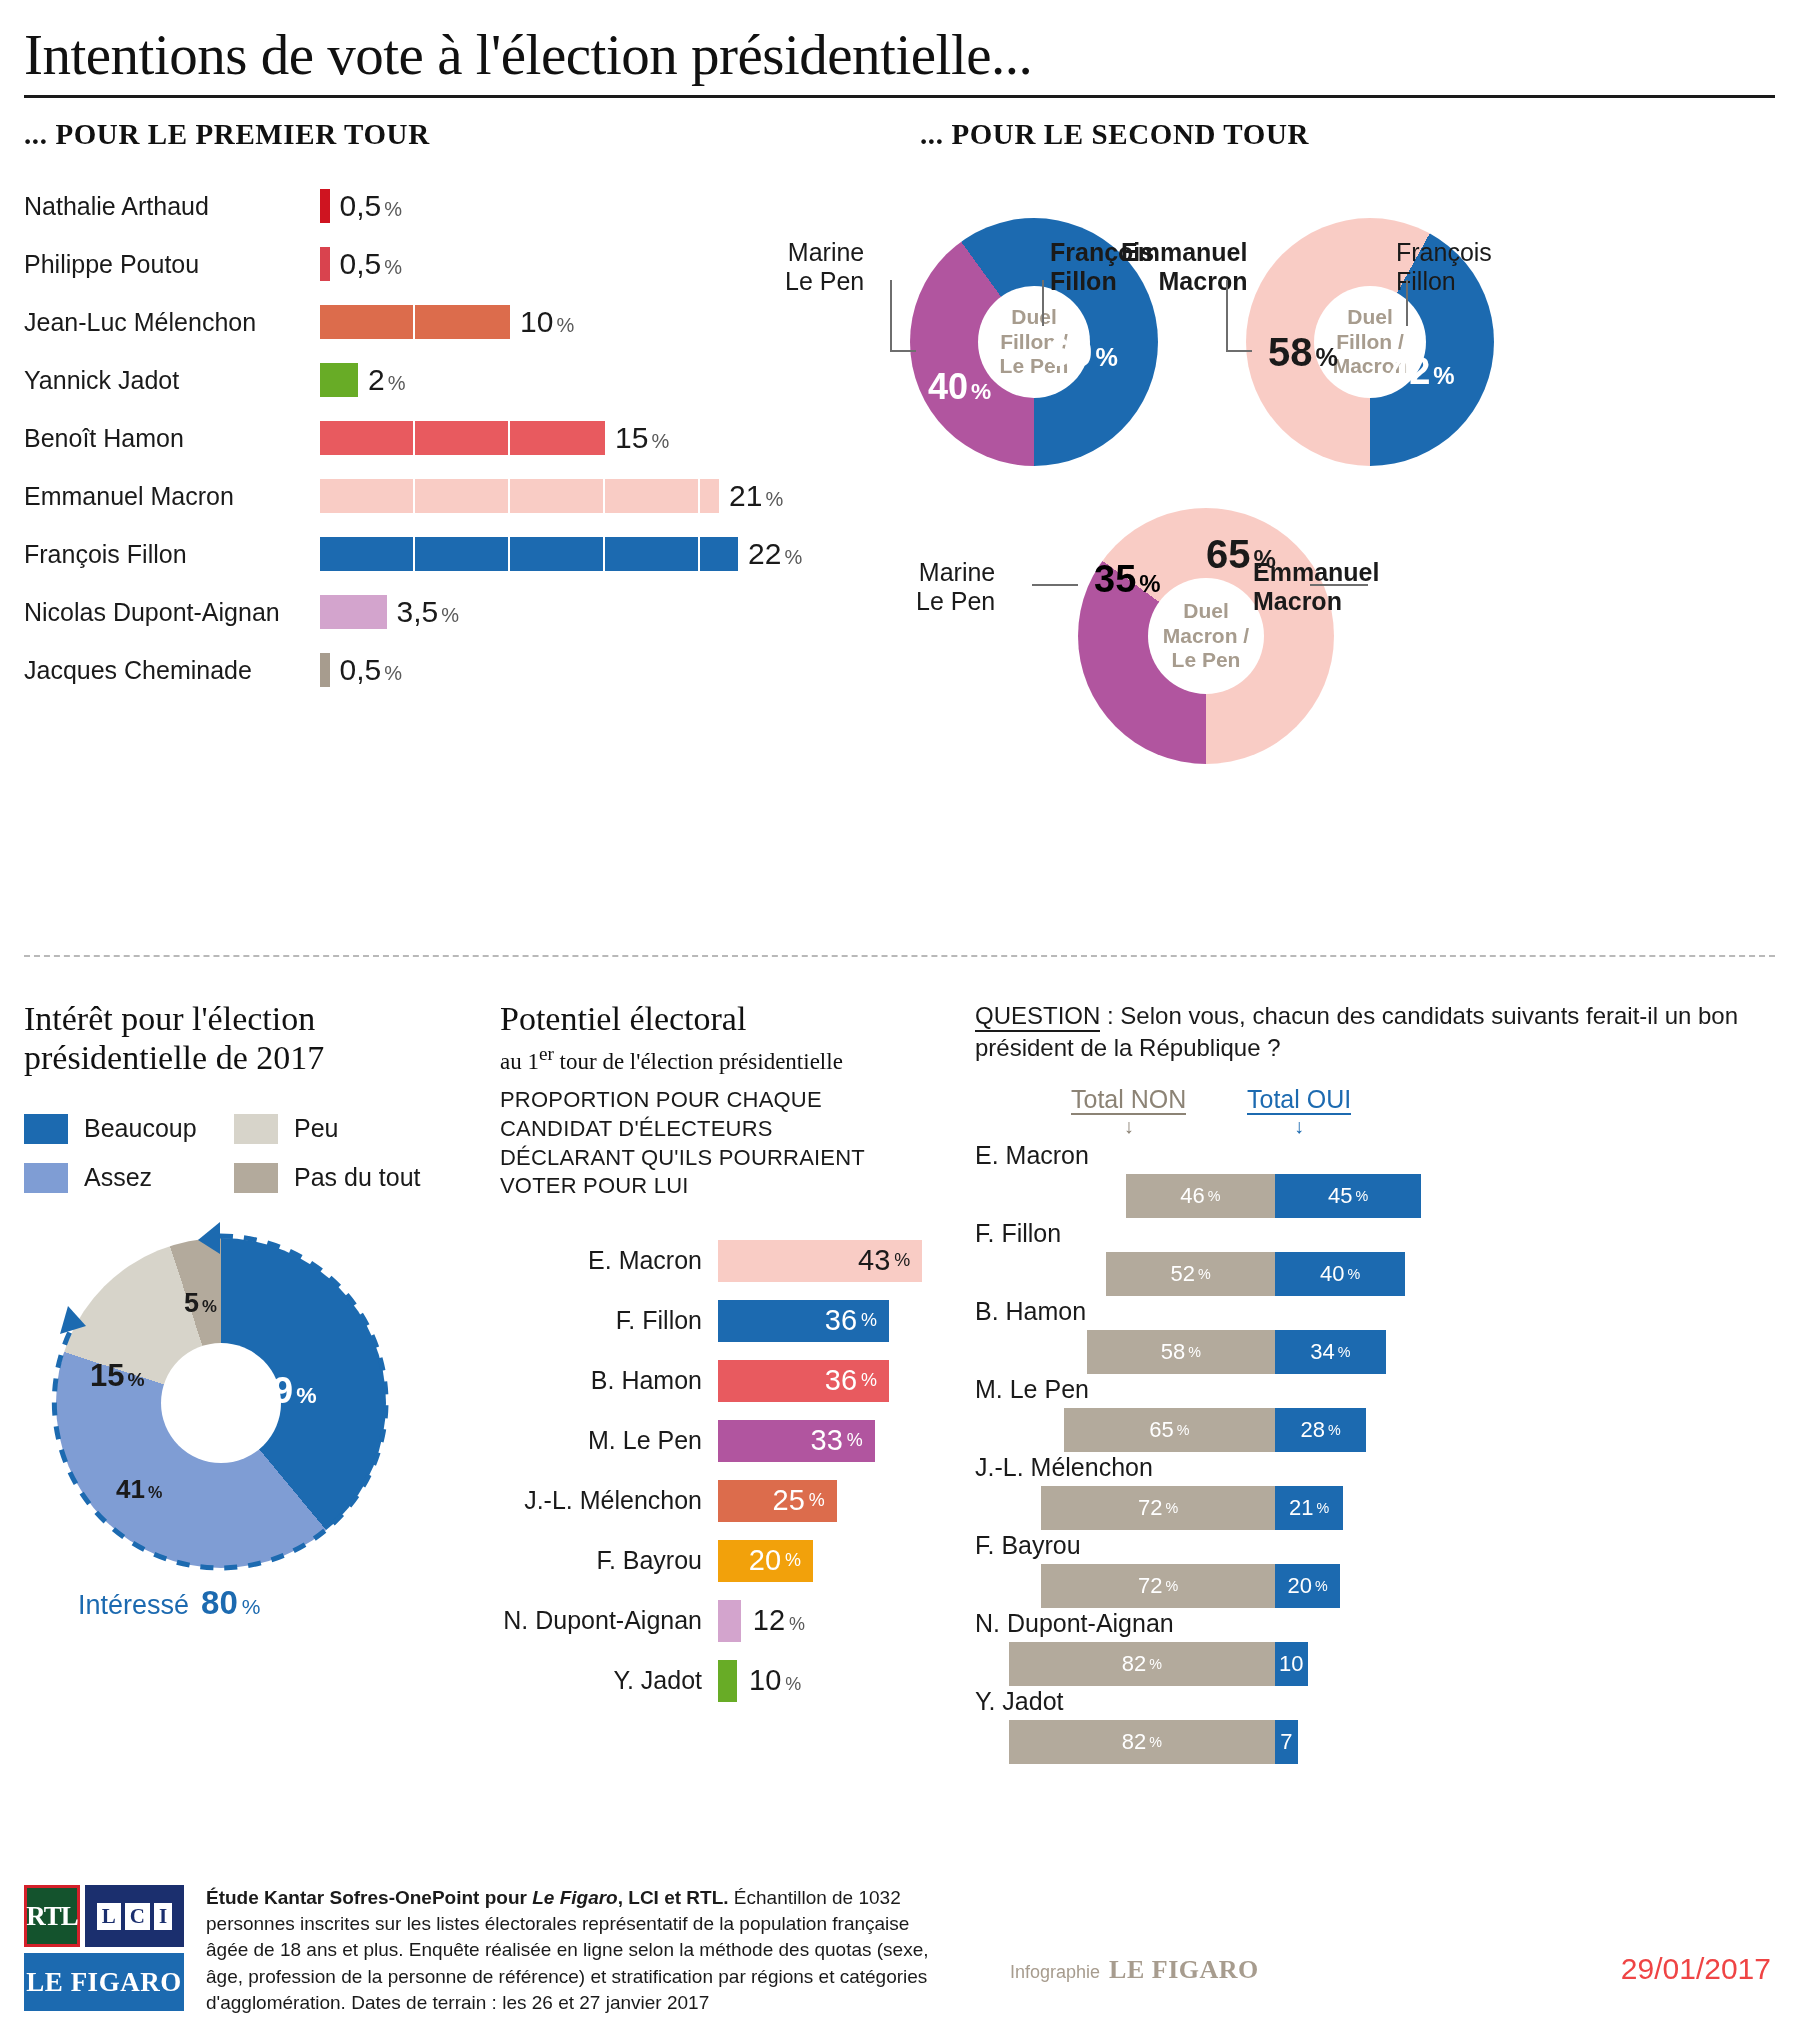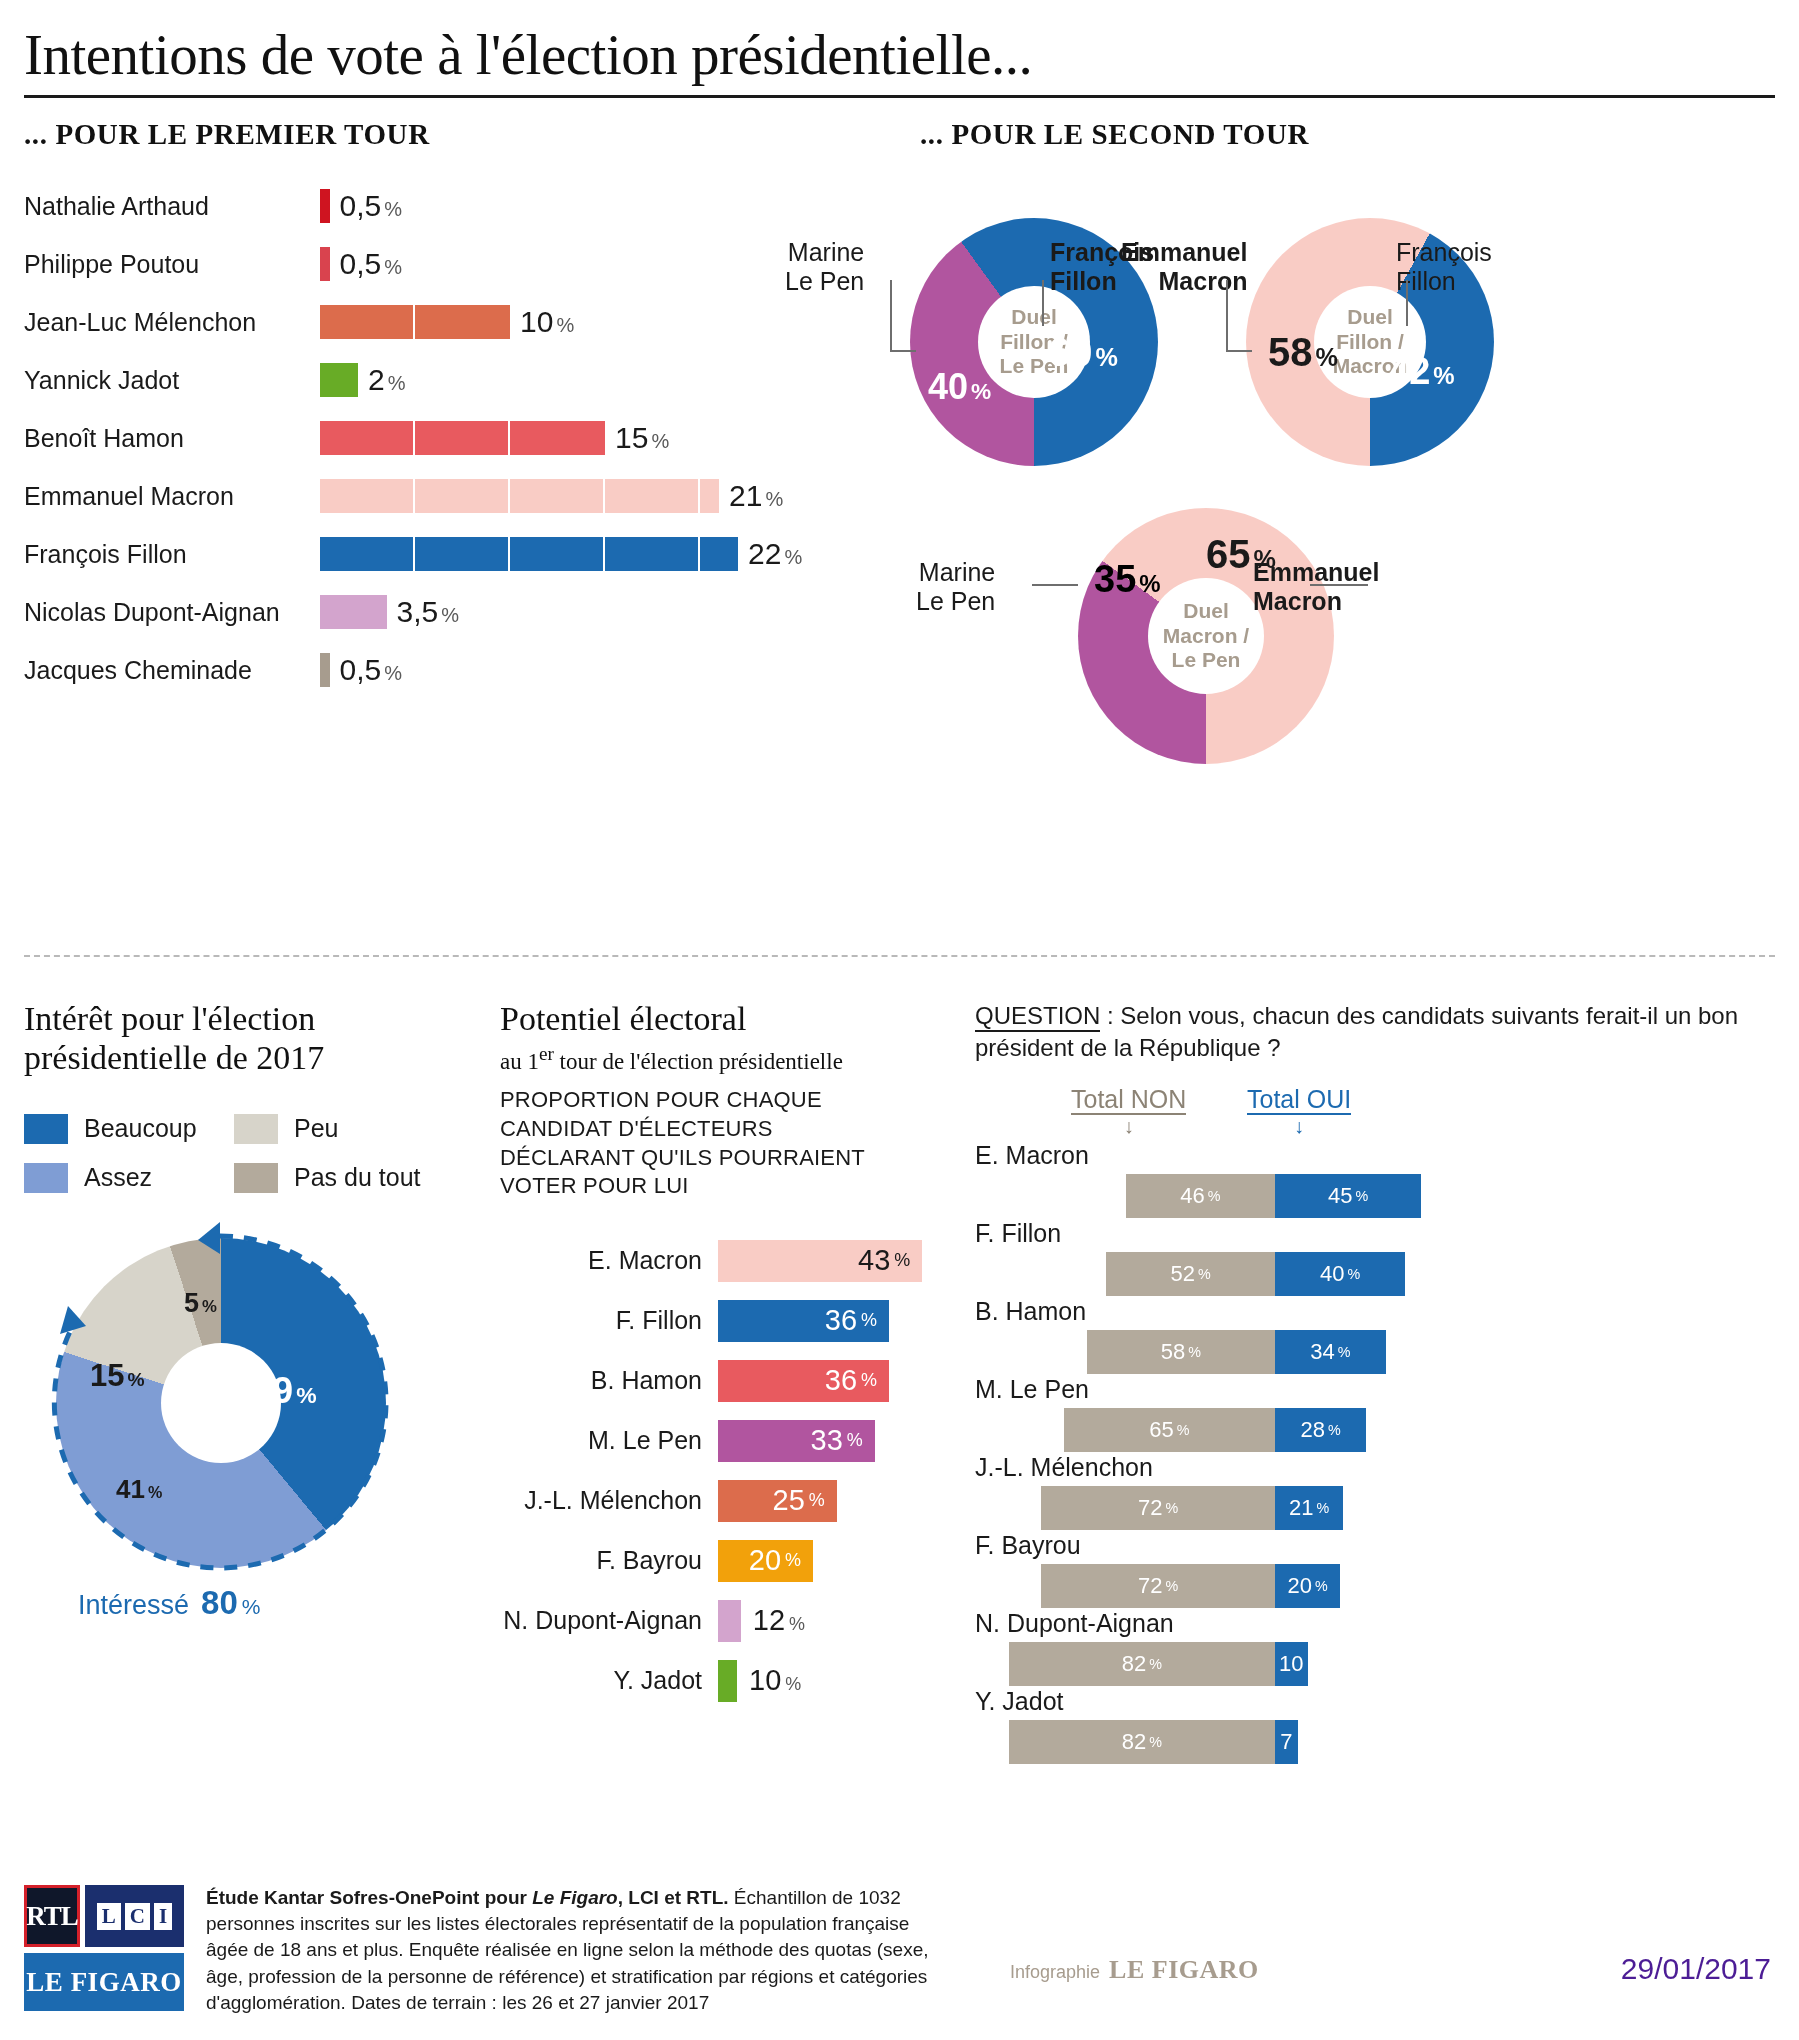--- a/index.html
+++ b/index.html
@@ -131,21 +131,21 @@
     height: 44px; display: flex; align-items: center; justify-content: center;
     font-size: 22px; color: #fff; white-space: nowrap;
   }
   .st-seg i { font-style: normal; font-size: 0.65em; margin-left: 3px; }
 
   
   #footer { position: absolute; left: 24px; top: 1885px; width: 1100px; display: flex; }
   .logos { width: 160px; flex: 0 0 auto; }
   .logo-rtl-lci { display: flex; height: 62px; margin-bottom: 6px; }
   .lg-rtl {
-    width: 56px; background: #0f172a; color: #fff; font-weight: 700;
+    width: 56px; background: #14532d; color: #fff; font-weight: 700;
     display: flex; align-items: center; justify-content: center;
     font-family: "Liberation Serif", serif; font-size: 27px; letter-spacing: -1px;
     border: 3px solid #d4202a;
   }
   .lg-lci {
     flex: 1; margin-left: 5px; background: #1b2f6e; color: #fff;
     display: flex; align-items: center; justify-content: center; gap: 4px;
   }
   .lg-lci span {
     background: #fff; color: #1b2f6e; font-weight: 700; font-size: 21px;
@@ -164,21 +164,21 @@
   .infographie {
     position: absolute; left: 1010px; top: 1955px;
     display: flex; align-items: baseline; color: #a79c8e;
   }
   .infographie .sm { font-size: 18px; margin-right: 9px; }
   .infographie .lg {
     font-family: "Liberation Serif", serif; font-weight: 700; font-size: 26px; letter-spacing: 0.5px;
   }
   .datestamp {
     position: absolute; right: 28px; top: 1952px;
-    font-size: 30px; color: #4c1d95;
+    font-size: 30px; color: #ef4444;
   }
 </style>
 </head>
 <body>
 
 <div class="main-title">Intentions de vote à l'élection présidentielle...</div>
 <div class="rule-top"></div>
 
 <div id="round1">
   <div class="section-kicker">... POUR LE PREMIER TOUR</div>

